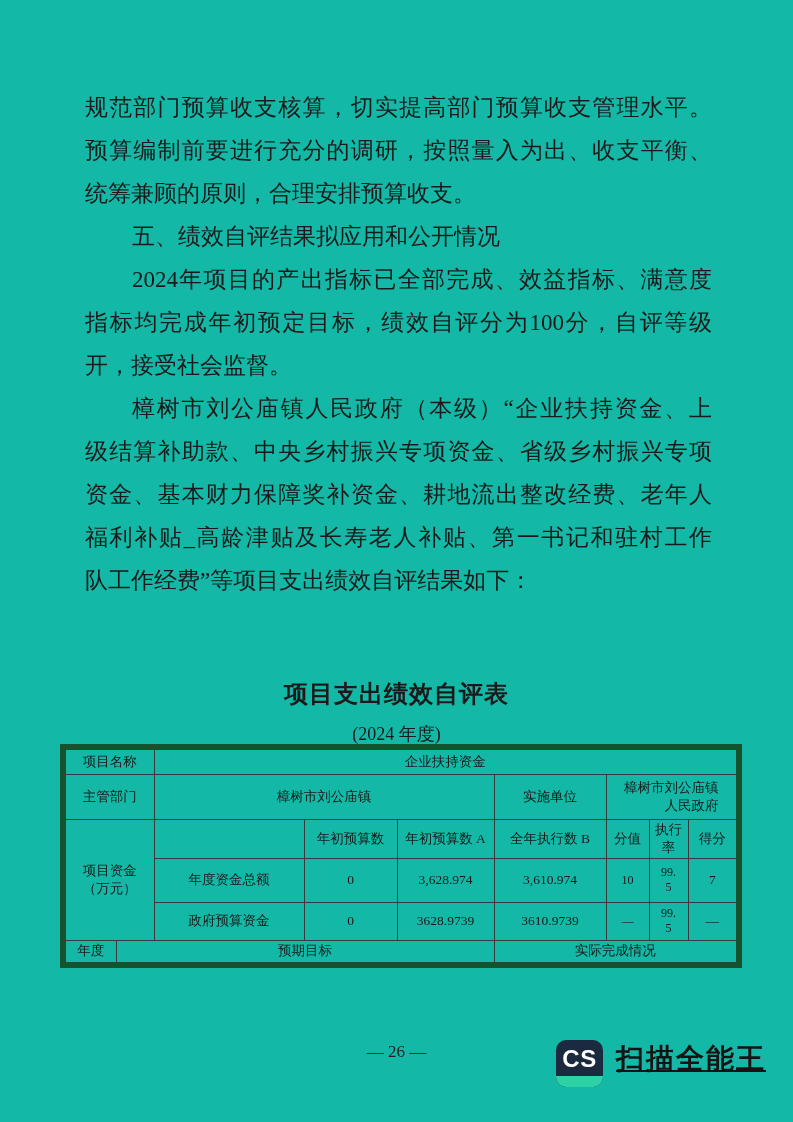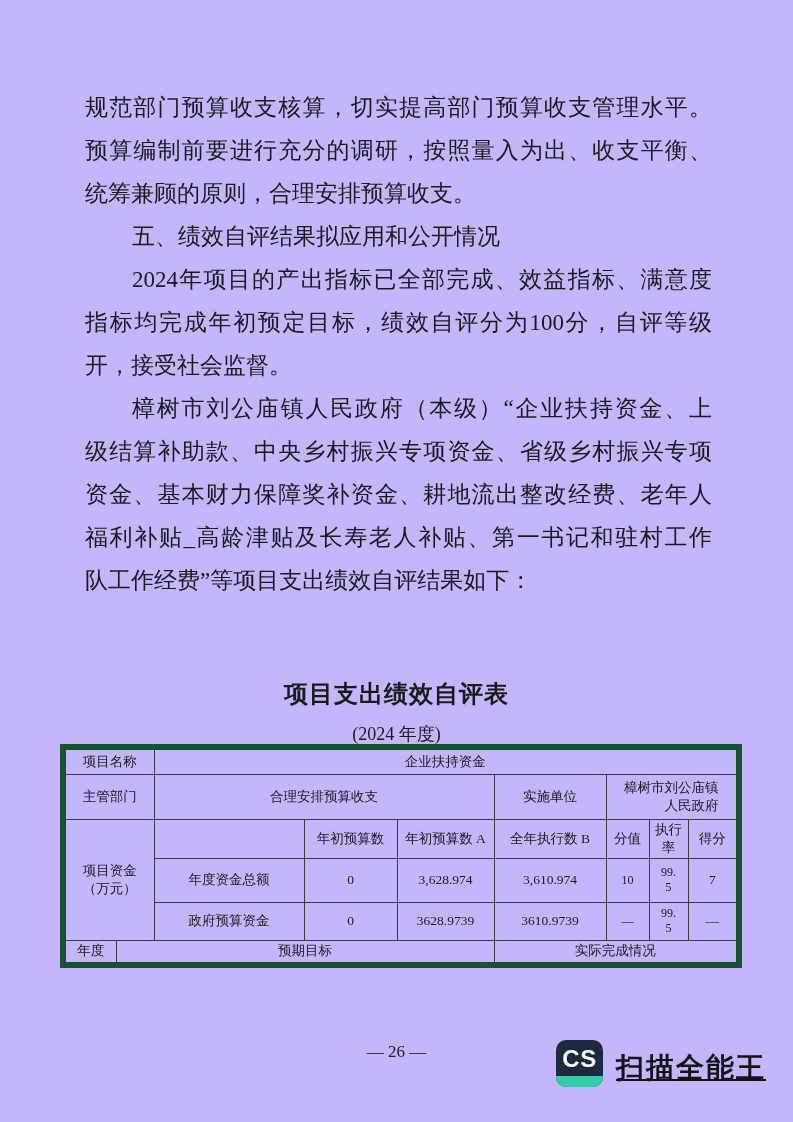--- a/index.html
+++ b/index.html
@@ -1,20 +1,20 @@
 <!DOCTYPE html>
 <html><head>
 <meta charset="utf-8">
 <style>
   html, body { margin: 0; padding: 0; background: #ffffff; }
   .page {
     position: relative;
     width: 793px;
     height: 1122px;
-    background: #c4b5fd;
+    background: #14b8a6;
     font-family: "Liberation Serif", "DejaVu Serif", serif;
     color: #1a1a1a;
     overflow: hidden;
   }
 
   
   .content {
     position: absolute;
     left: 85px;
     top: 86px;
@@ -86,21 +86,21 @@
     width: 100%;
     text-align: center;
     font-size: 17px;
     color: #222;
   }
   .logo {
     position: absolute;
     left: 556px;
     top: 1040px;
     display: flex;
-    align-items: flex-end;
+    align-items: flex-start;
     gap: 13px;
   }
   .logo-icon {
     position: relative;
     width: 47px;
     height: 47px;
     border-radius: 10px;
     background: #1b2a3e;
     flex: 0 0 auto;
   }
@@ -168,21 +168,21 @@
         <col style="width:39px">
         <col style="width:51px">
     </colgroup>
     <tbody>
         <tr style="height:27px">
       <td colspan="2">项目名称</td>
       <td colspan="7">企业扶持资金</td>
     </tr>
     <tr style="height:45px">
       <td colspan="2">主管部门</td>
-      <td colspan="3">合理安排预算收支</td>
+      <td colspan="3">樟树市刘公庙镇</td>
       <td>实施单位</td>
       <td colspan="3"><span class="w7">樟树市刘公庙镇人民政府</span></td>
     </tr>
     <tr style="height:37px">
       <td colspan="2" rowspan="3"><span class="w4">项目资金（万元）</span></td>
       <td></td>
       <td>年初预算数</td>
       <td>年初预算数 A</td>
       <td>全年执行数 B</td>
       <td>分值</td>

